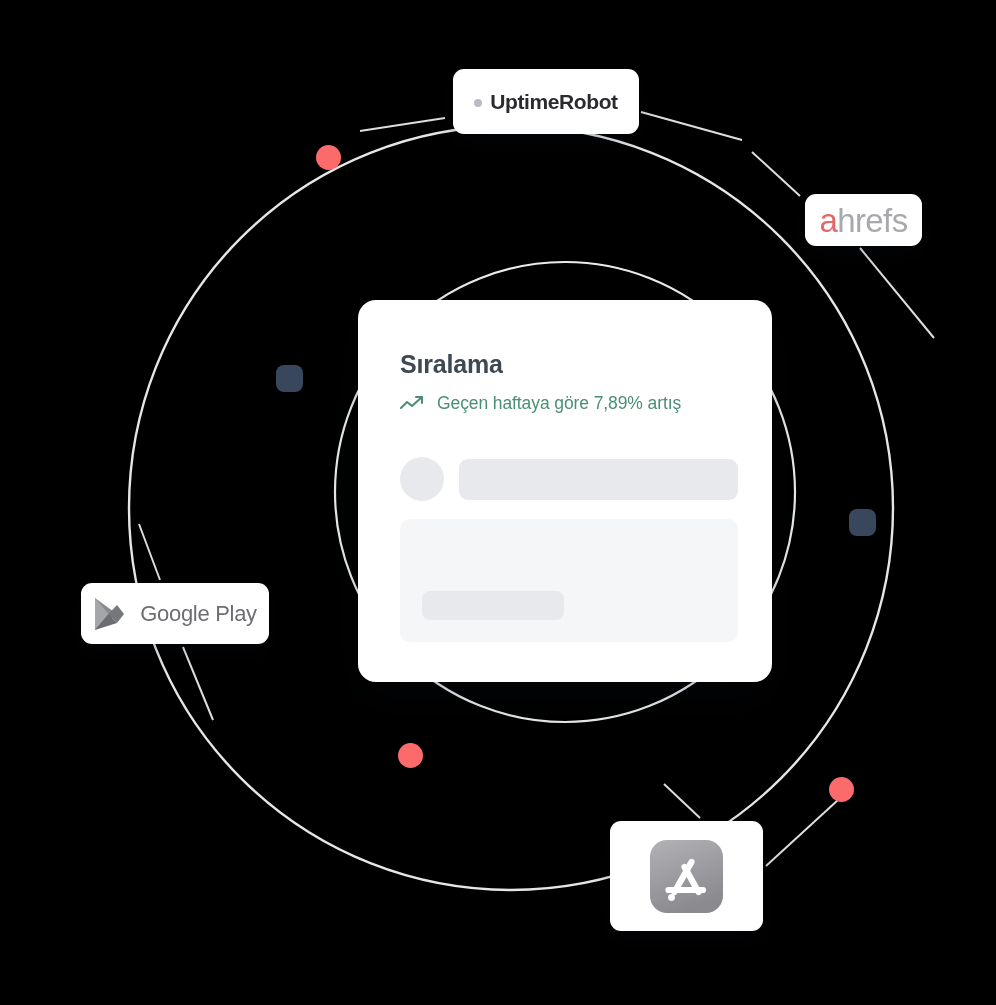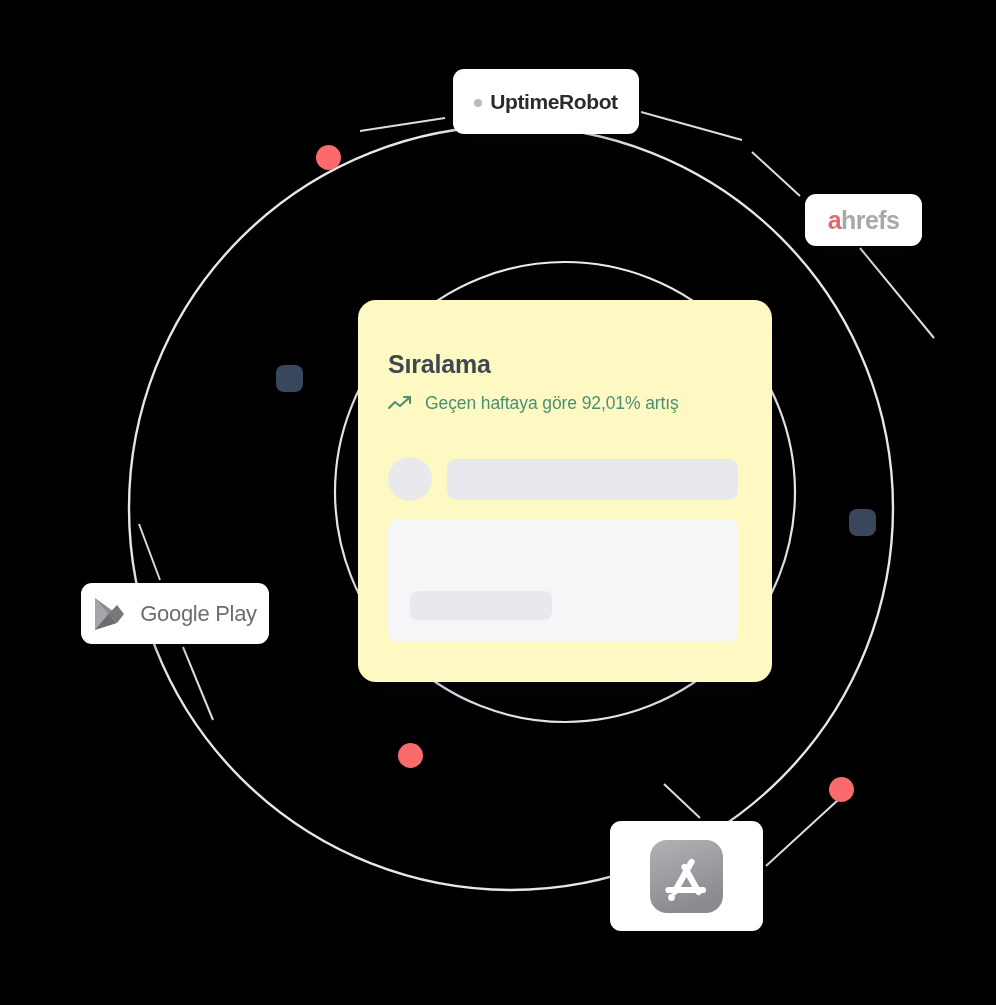--- a/index.html
+++ b/index.html
@@ -26,26 +26,26 @@
     pointer-events: none;
   }
 
   
   .rank-card {
     position: absolute;
     left: 358px;
     top: 300px;
     width: 414px;
     height: 382px;
-    background: #fef9c3;
+    background: #ffffff;
     border-radius: 18px;
     box-shadow: 0 18px 46px rgba(20,26,40,0.16),
                 0 4px 14px rgba(20,26,40,0.08);
     box-sizing: border-box;
-    padding: 52px 34px 30px 30px;
+    padding: 52px 34px 30px 42px;
   }
   .rank-title {
     font-size: 25px;
     font-weight: 700;
     color: #3d4852;
     letter-spacing: -0.2px;
     line-height: 1;
     margin: 0 0 16px 0;
   }
   .rank-trend {
@@ -136,22 +136,22 @@
     letter-spacing: -0.4px;
   }
 
   .badge-ahrefs {
     left: 805px;
     top: 194px;
     width: 117px;
     height: 52px;
   }
   .ahrefs-text {
-    font-size: 25px;
-    font-weight: 700;
+    font-size: 33px;
+    font-weight: 400;
     letter-spacing: -0.6px;
     line-height: 1;
   }
   .ahrefs-a { color: #e06a6a; }
   .ahrefs-rest { color: #a8a9ad; }
 
   .badge-googleplay {
     left: 81px;
     top: 583px;
     width: 188px;
@@ -218,21 +218,21 @@
   </svg>
 
   <div class="rank-card">
     <h2 class="rank-title">Sıralama</h2>
 
     <div class="rank-trend">
       <svg class="trend-icon" viewBox="0 0 26 18">
         <polyline points="1,13 7,7 12,11 22,2" fill="none" stroke="#4a8f73" stroke-width="2.1" stroke-linecap="round" stroke-linejoin="round"></polyline>
         <polyline points="16,2 22,2 22,8" fill="none" stroke="#4a8f73" stroke-width="2.1" stroke-linecap="round" stroke-linejoin="round"></polyline>
       </svg>
-      <span>Geçen haftaya göre 92,01% artış</span>
+      <span>Geçen haftaya göre 7,89% artış</span>
     </div>
 
     <div class="skel-row">
       <div class="skel-avatar"></div>
       <div class="skel-bar-wide"></div>
     </div>
 
     <div class="skel-panel">
       <div class="skel-bar-small"></div>
     </div>

